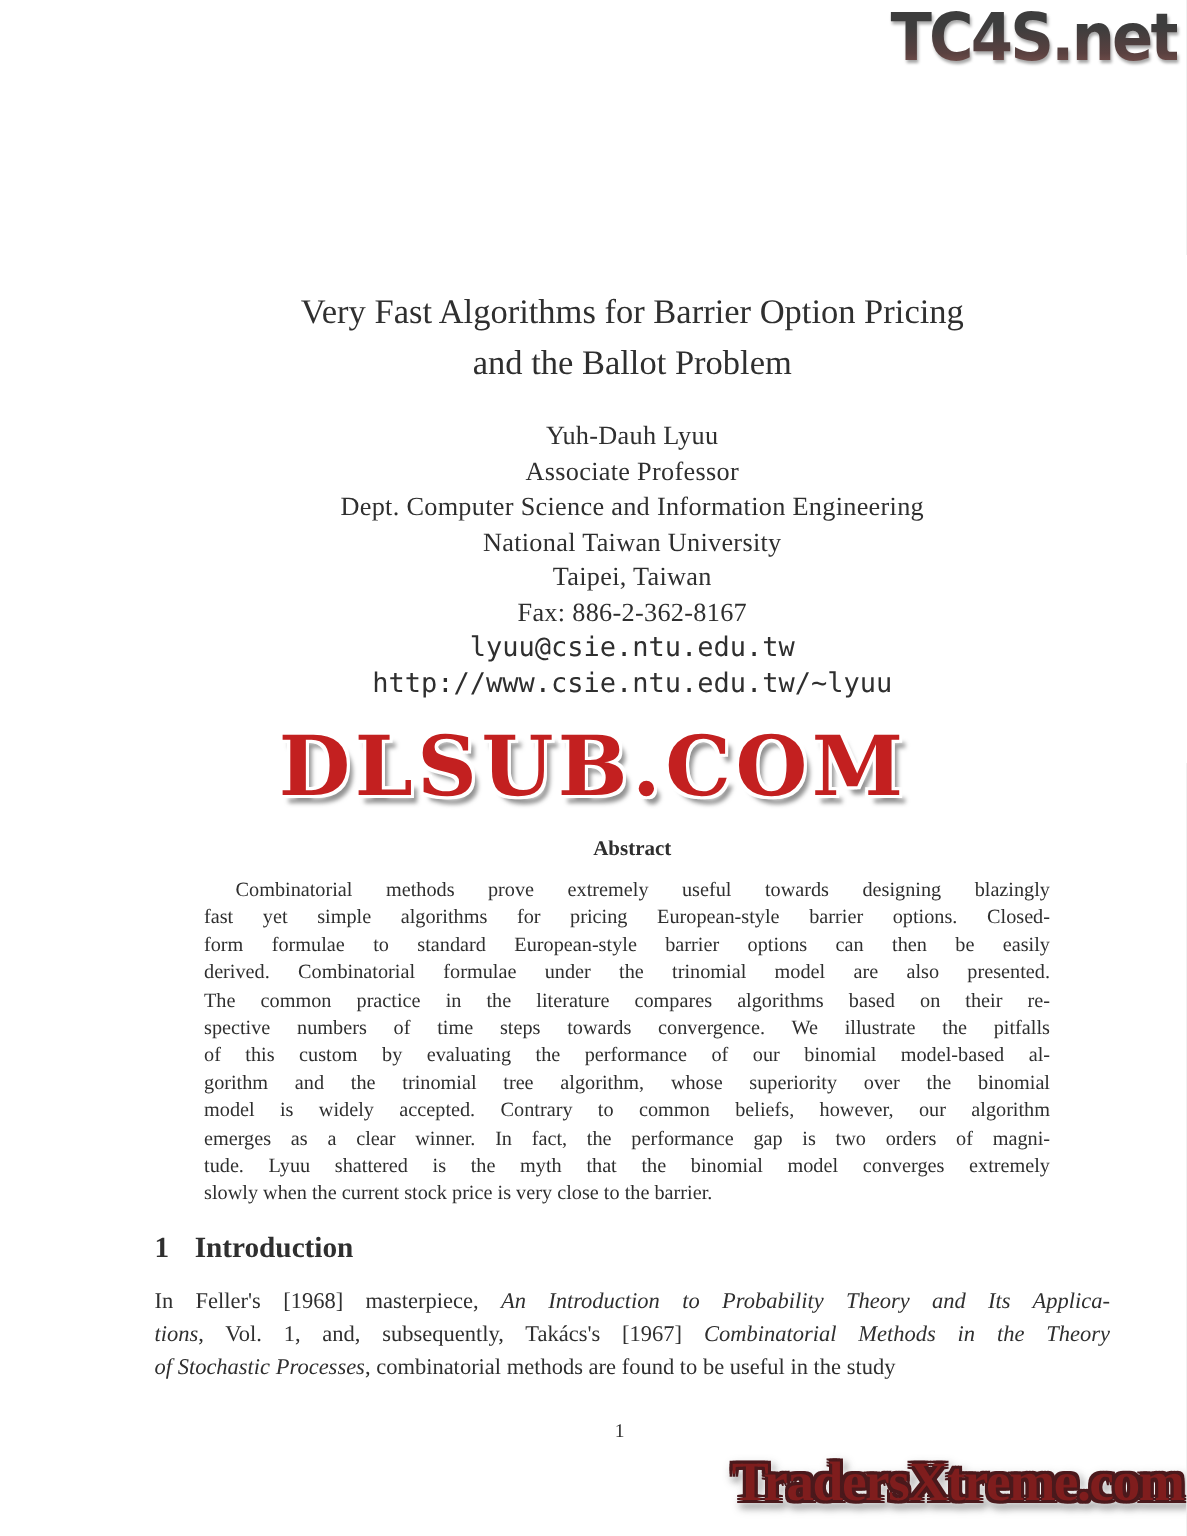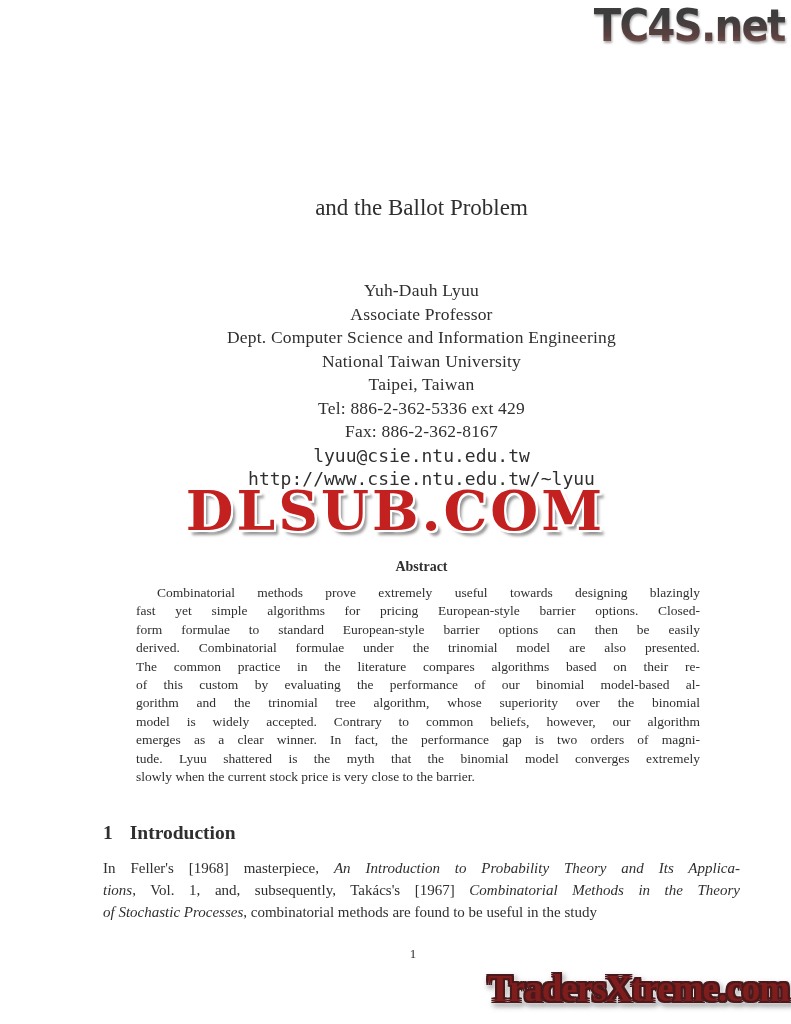--- a/index.html
+++ b/index.html
@@ -88,45 +88,46 @@
   }
 </style>
 </head>
 <body>
 
 <div class="page">
 
   <div class="logo-tc4s">TC4S.net</div>
 
   <h1 class="title">
+    <span class="tline">Very Fast Algorithms for Barrier Option Pricing</span>
     <span class="tline">and the Ballot Problem</span>
   </h1>
 
   <div class="authors">
     <div>Yuh-Dauh Lyuu</div>
     <div>Associate Professor</div>
     <div>Dept. Computer Science and Information Engineering</div>
     <div>National Taiwan University</div>
     <div>Taipei, Taiwan</div>
-    <div>Tel: 886-2-362-5336 ext 429</div>
     <div>Fax: 886-2-362-8167</div>
     <div class="mono">lyuu@csie.ntu.edu.tw</div>
     <div class="mono">http://www.csie.ntu.edu.tw/~lyuu</div>
   </div>
 
   <div class="logo-dlsub">DLSUB.COM</div>
 
   <div class="abs-head">Abstract</div>
 
   <div class="abs-body">
     <div class="jline indent">Combinatorial methods prove extremely useful towards designing blazingly</div>
     <div class="jline">fast yet simple algorithms for pricing European-style barrier options. Closed-</div>
     <div class="jline">form formulae to standard European-style barrier options can then be easily</div>
     <div class="jline">derived. Combinatorial formulae under the trinomial model are also presented.</div>
     <div class="jline">The common practice in the literature compares algorithms based on their re-</div>
+    <div class="jline">spective numbers of time steps towards convergence. We illustrate the pitfalls</div>
     <div class="jline">of this custom by evaluating the performance of our binomial model-based al-</div>
     <div class="jline">gorithm and the trinomial tree algorithm, whose superiority over the binomial</div>
     <div class="jline">model is widely accepted. Contrary to common beliefs, however, our algorithm</div>
     <div class="jline">emerges as a clear winner. In fact, the performance gap is two orders of magni-</div>
     <div class="jline">tude. Lyuu shattered is the myth that the binomial model converges extremely</div>
     <div class="jline last">slowly when the current stock price is very close to the barrier.</div>
   </div>
 
   <h2 class="sec">
     <span class="num">1</span><span>Introduction</span>

